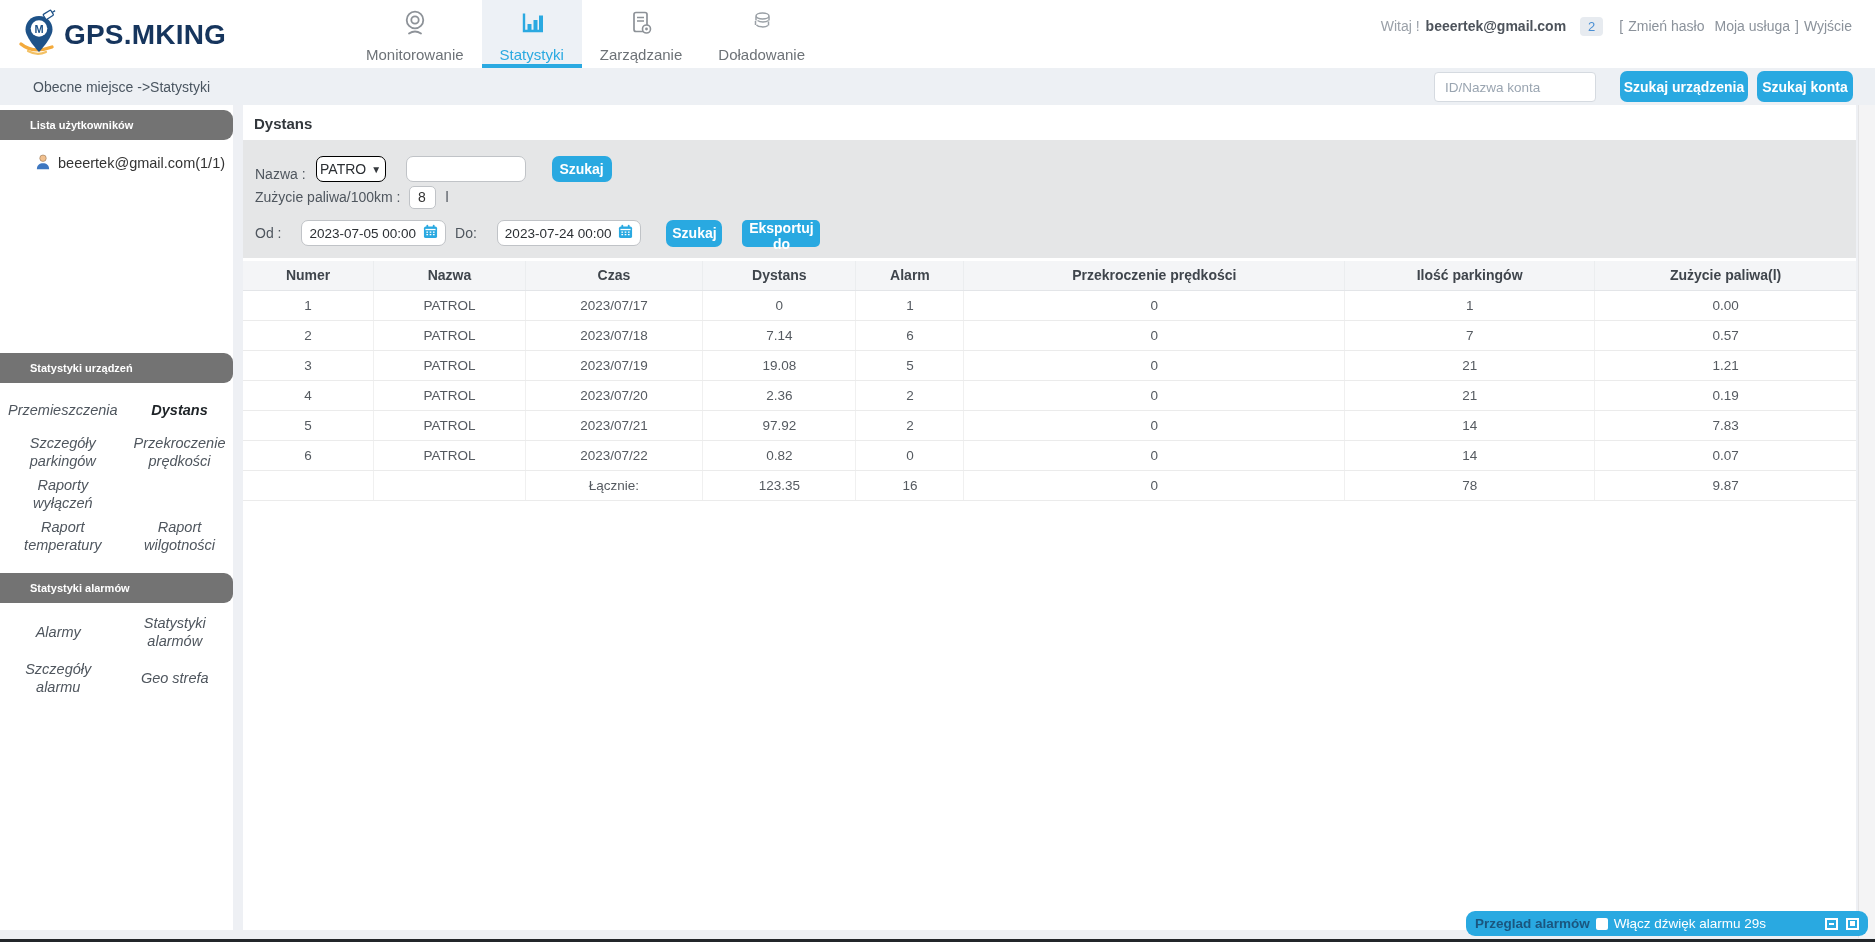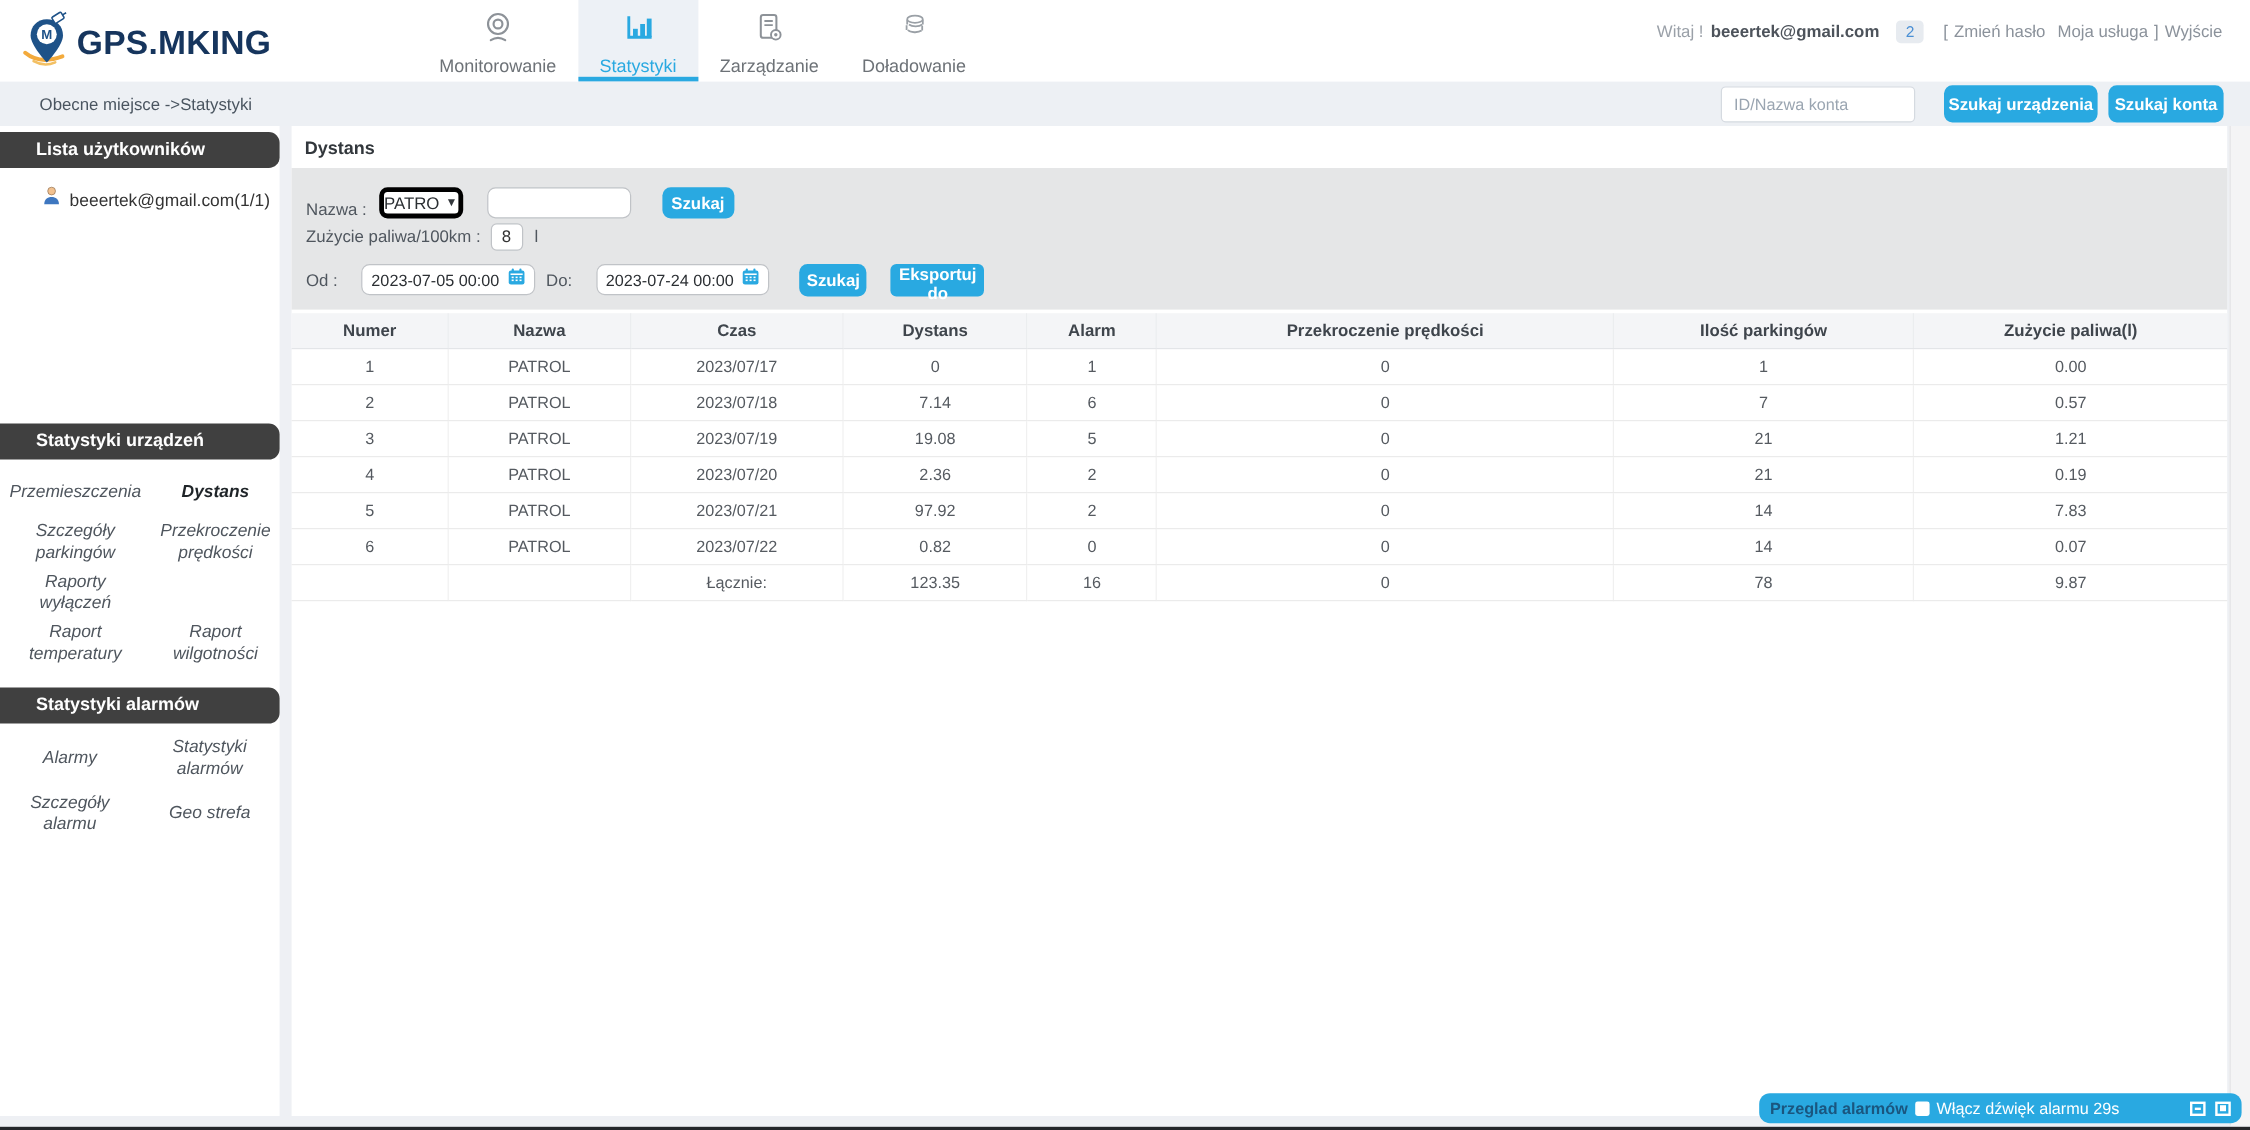--- a/index.html
+++ b/index.html
@@ -31,42 +31,42 @@
   .bc-input::placeholder { color:#9aa5b1; }
   .btn-blue { background:#29a9e1; color:#fff; font-weight:bold; font-size:14px; border:none; border-radius:7px; cursor:pointer; font-family:"Liberation Sans", sans-serif; }
   .bc-btn1 { width:128px; height:31px; margin-left:24px; }
   .bc-btn2 { width:96px; height:31px; margin-left:9px; }
 
   
   .content-bg { position:absolute; left:0; top:105px; width:1875px; height:837px; background:#eef0f4; }
 
   
   .sidebar { position:absolute; left:0; top:105px; width:233px; height:825px; background:#fff; }
-  .side-header { height:30px; line-height:30px; background:#404040; color:#fff; font-weight:bold; font-size:15px; padding-left:30px; border-radius:0 9px 9px 0; }
+  .side-header { height:30px; line-height:30px; background:#737373; color:#fff; font-weight:bold; font-size:11px; padding-left:30px; border-radius:0 9px 9px 0; }
   .sh-1 { margin-top:5px; }
   .sh-2 { margin-top:177px; }
   .sh-3 { margin-top:10px; }
-  .user-item { display:flex; align-items:flex-end; padding-left:28px; margin-top:10px; height:26px; cursor:pointer; }
+  .user-item { display:flex; align-items:center; padding-left:28px; margin-top:10px; height:26px; cursor:pointer; }
   .user-item span { font-size:14.5px; color:#333; margin-left:6px; }
   .menu { display:grid; grid-template-columns:1fr 1fr; padding:6px 0; }
   .menu-item { min-height:42px; display:flex; align-items:center; justify-content:center; text-align:center; font-size:14.5px; color:#4f565e; cursor:pointer; padding:2px 8px; line-height:1.25;font-style:italic; }
   .menu-alarm .menu-item { min-height:46px; }
   .menu-item.active { font-weight:bold; color:#1f2428; }
   .menu-item.empty { cursor:default; }
 
   
   .main { position:absolute; left:243px; top:105px; width:1613px; height:825px; background:#fff; }
   .main-title { height:35px; line-height:37px; padding-left:11px; font-size:15px; font-weight:bold; color:#32373c; }
   .filter-panel { background:#e5e6e7; height:118px; padding-left:12px; }
   .f-row { display:flex; align-items:center; }
   .f-row1 { height:42px; padding-top:4px;align-items:flex-end; }
   .f-row2 { height:30px; }
   .f-row3 { height:42px; }
   .f-label { font-size:14px; color:#4f565e; white-space:nowrap; }
-  .select { width:70px; height:26px; background:#fff; border:4px solid #000000; border-radius:7px; display:flex; align-items:center; justify-content:center; margin-left:10px; cursor:pointer; }
+  .select { width:70px; height:26px; background:#fff; border:1px solid #000000; border-radius:7px; display:flex; align-items:center; justify-content:center; margin-left:10px; cursor:pointer; }
   .select .sel-val { font-size:14px; color:#2b2f33; }
   .select .chev { font-size:10px; color:#34383c; margin-left:5px; }
   .name-input { width:120px; height:26px; border:1px solid #c0c3c7; border-radius:7px; margin-left:20px; padding:0 8px; font-size:14px; color:#333; font-family:"Liberation Sans", sans-serif; }
   .szukaj-1 { width:60px; height:26px; margin-left:26px; border-radius:7px; }
   .fuel-input { width:27px; height:23px; border:1px solid #c0c3c7; border-radius:5px; margin-left:8px; text-align:center; font-size:14px; color:#333; font-family:"Liberation Sans", sans-serif; }
   .fuel-unit { margin-left:10px; font-size:14px; color:#4f565e; }
   .date-input { height:26px; background:#fff; border:1px solid #c0c3c7; border-radius:7px; display:flex; align-items:center; padding:0 7px; margin-left:20px; cursor:pointer; }
   .date-input .date-text { font-size:13.5px; color:#2b2f33; white-space:nowrap; }
   .date-input svg { margin-left:7px; }
   .do-label { margin-left:9px; }

